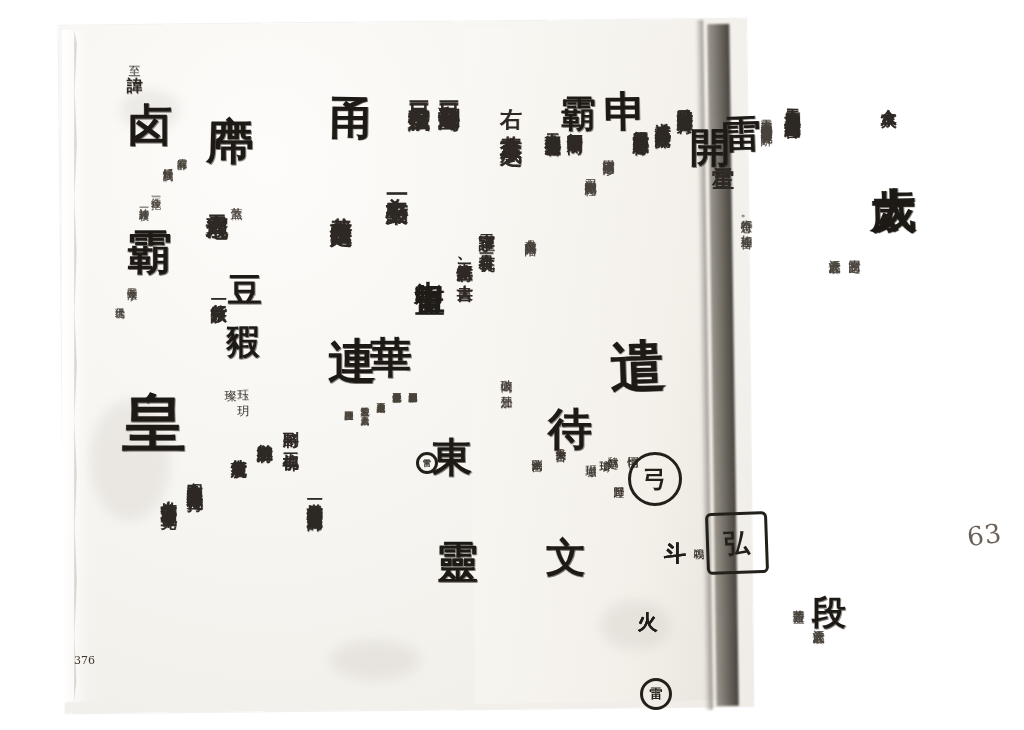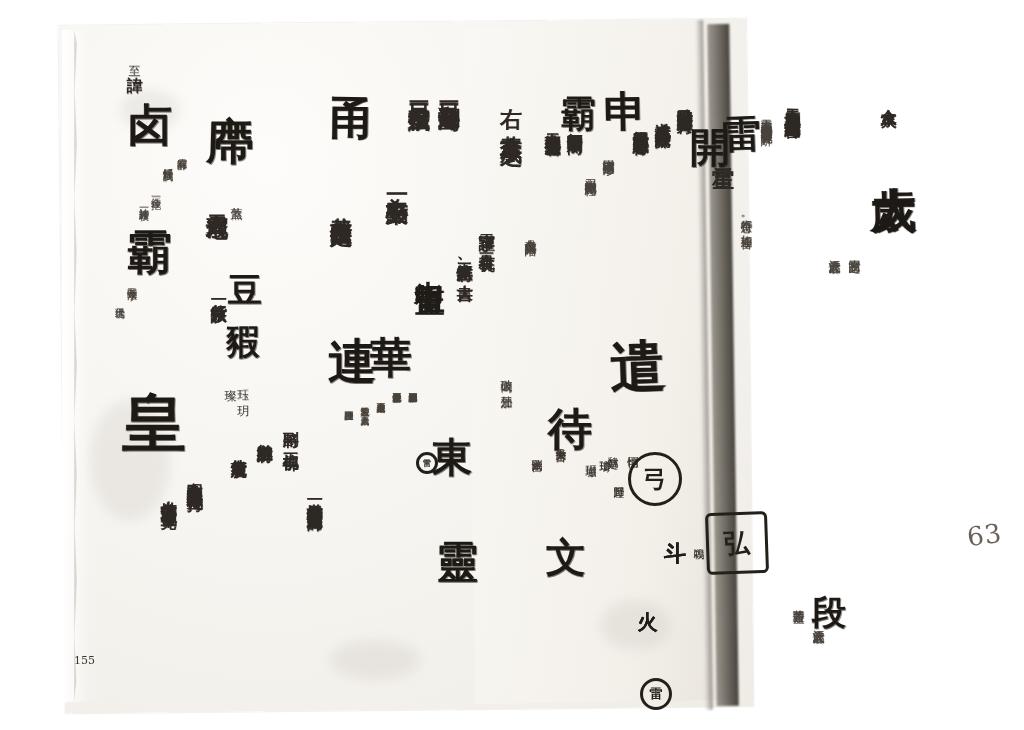--- a/index.html
+++ b/index.html
@@ -321,17 +321,17 @@
   <div class="tiny-note" style="left:342px;top:404px;height:270px;">陸殘關栓下住說壽</div>
 
   <div class="glyph" style="left:432px;top:430px;font-size:40px;">東</div>
   <div class="glyph" style="left:436px;top:534px;font-size:42px;">靈</div>
   <div class="seal-circle" style="left:416px;top:452px;width:16px;height:16px;font-size:8px;">雷</div>
 
   <div class="col ink-mid sz-md" style="left:306px;top:490px;height:190px;">一世為儒二世醫三僧四道五為師</div>
   <div class="col ink-mid sz-md" style="left:186px;top:470px;height:230px;">六明盈文父官賦八世修行九住持</div>
   <div class="col ink-mid sz-md" style="left:160px;top:488px;height:220px;">十世傳卞為太子柳屋化作帝王兒</div>
 
-  <div class="page-number" style="left:74px;top:654px;font-size:11px;">155</div>
+  <div class="page-number" style="left:74px;top:654px;font-size:11px;">376</div>
 
   <div class="folio-pencil">63</div>
 
 </div>
 
 </body></html>

